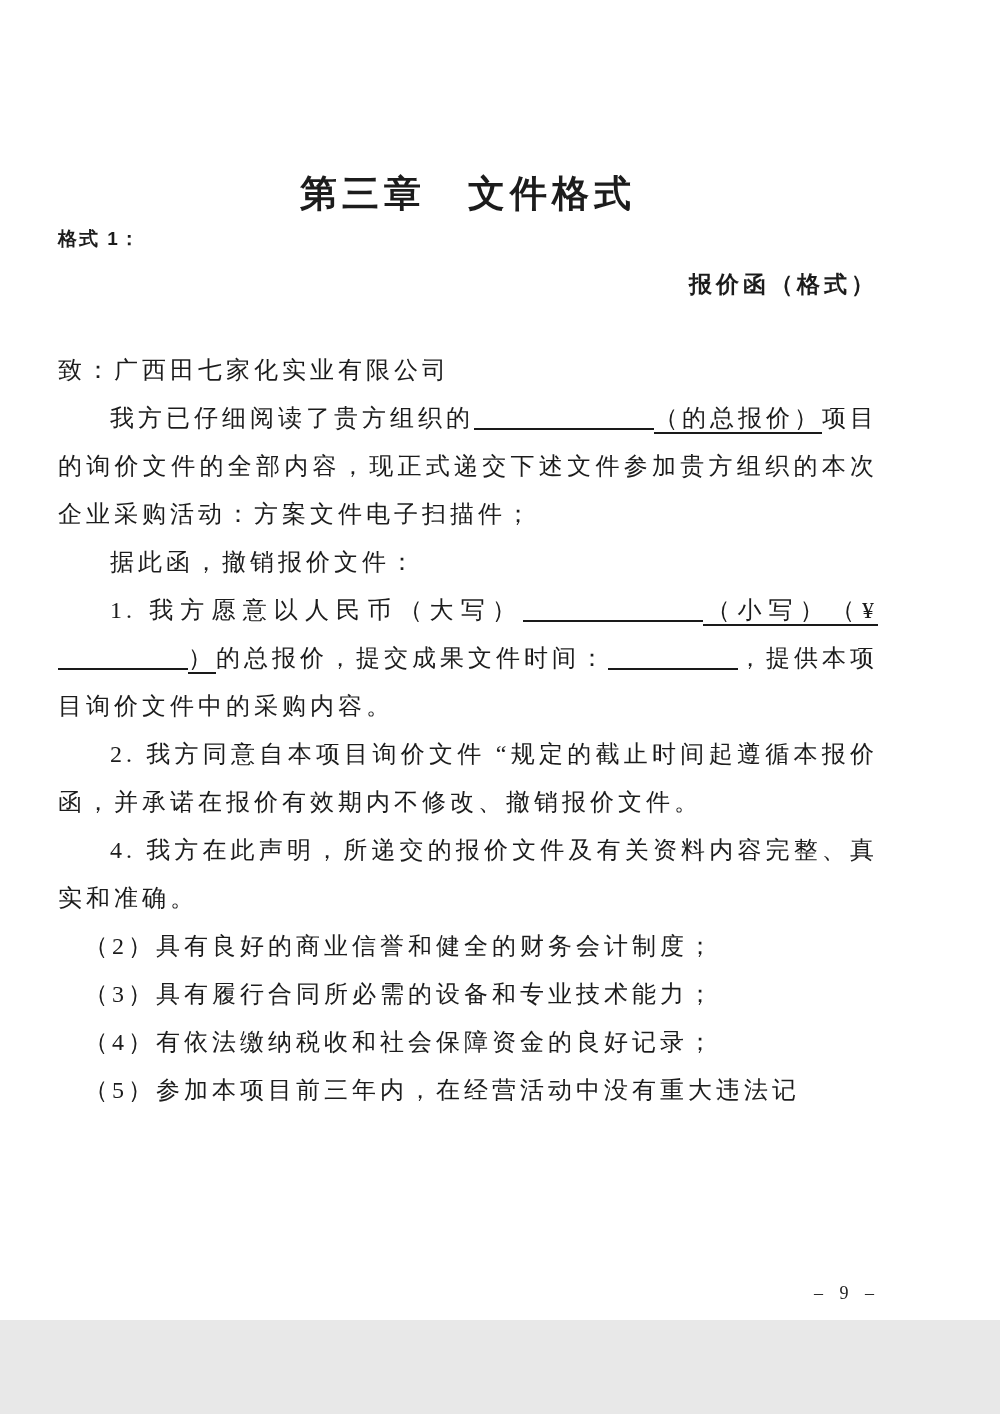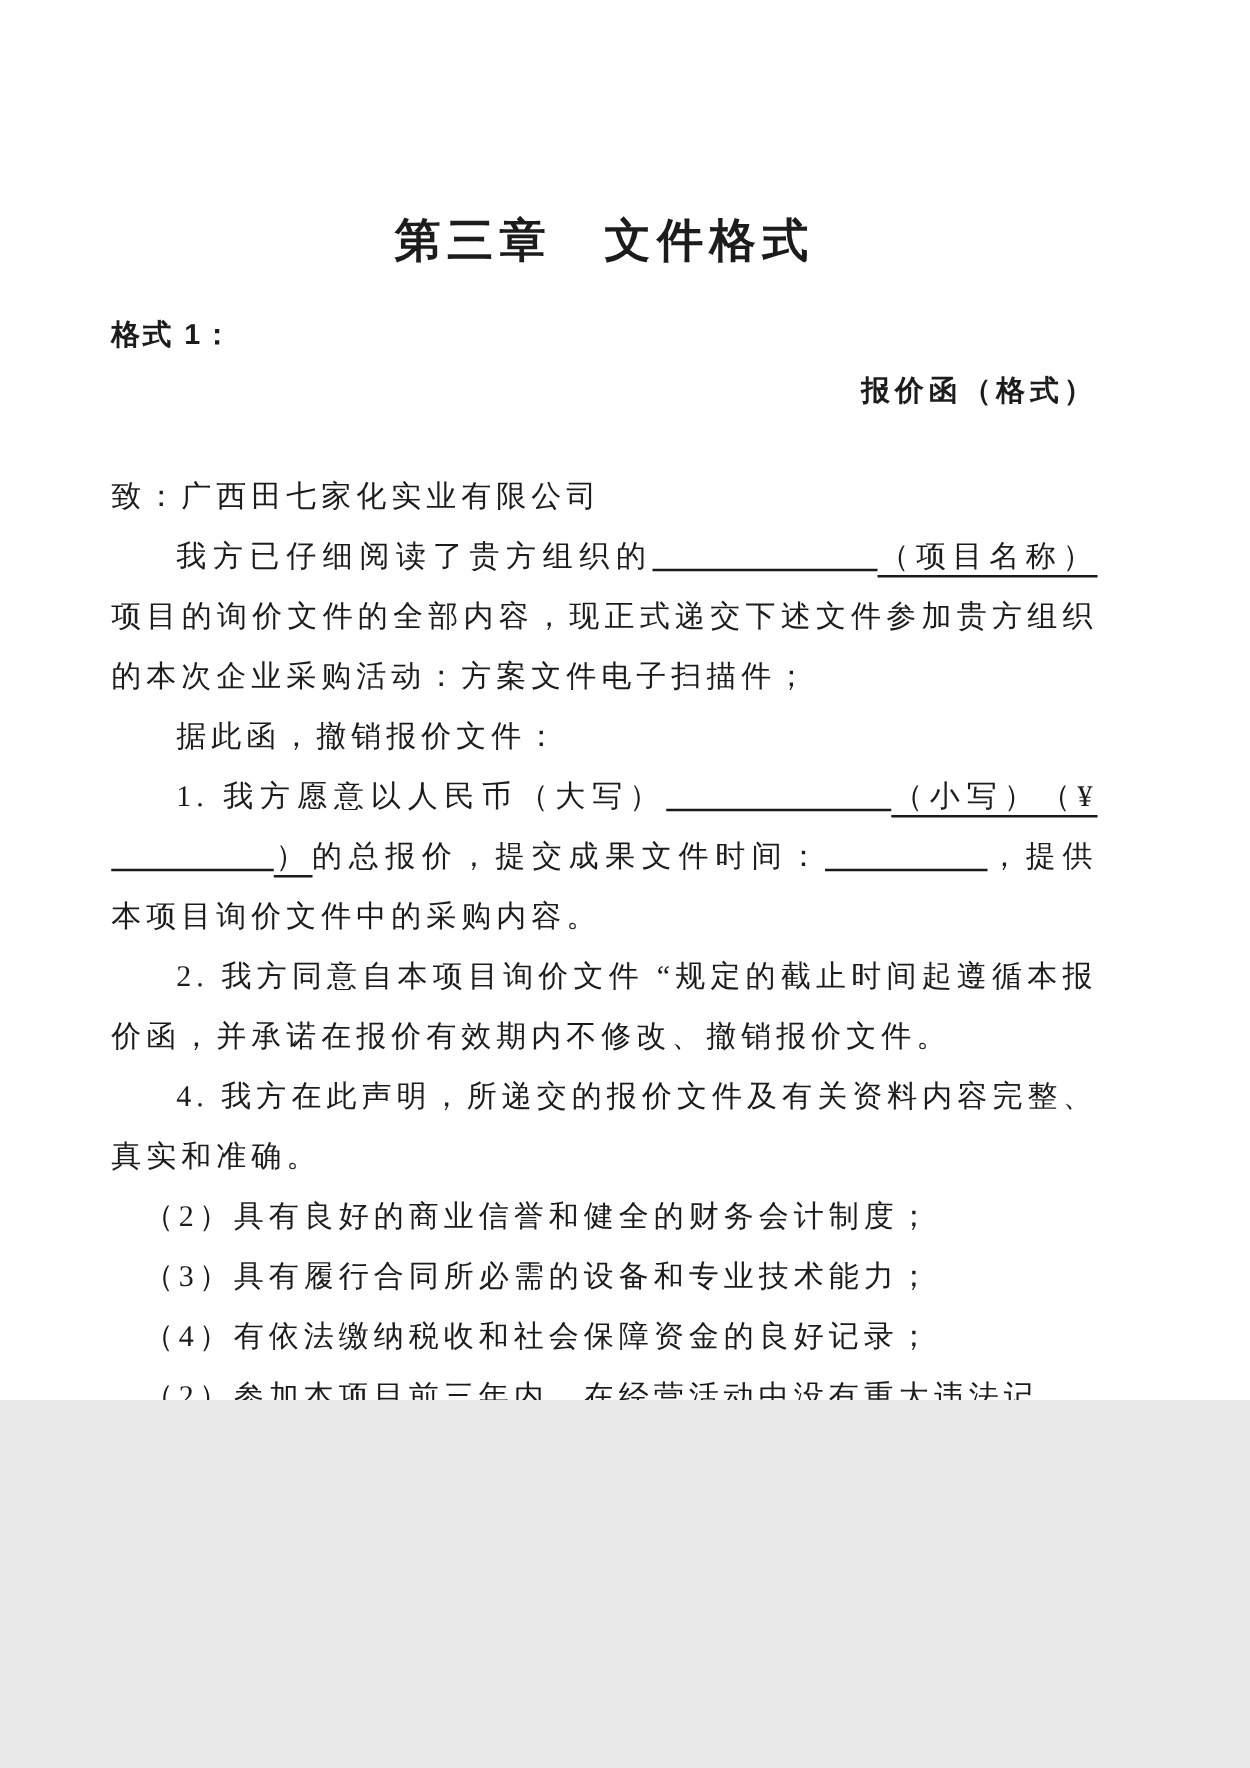--- a/index.html
+++ b/index.html
@@ -1,39 +1,39 @@
 <!DOCTYPE html>
 <html><head>
 <meta charset="utf-8">
 <style>
   html, body { margin: 0; padding: 0; background: #e8e8e8; }
   .page {
     position: relative;
     width: 1000px;
-    height: 1120px;
+    height: 1320px;
     margin: 0 auto;
     background: #ffffff;
     box-sizing: border-box;
-    padding: 168px 122px 0 89px;
+    padding: 168px 122px 0 58px;
     font-family: "Liberation Serif", "DejaVu Serif", serif;
     color: #1c1c1c;
     overflow: hidden;
   }
   .doc-title {
     margin: 0;
     text-align: center;
     font-size: 37px;
     font-weight: bold;
     line-height: 52px;
     letter-spacing: 5px;
     font-family: "Liberation Serif", "DejaVu Serif", serif;
   }
   .format-label {
-    margin-top: 30px;
-    font-size: 23px;
+    margin-top: 2px;
+    font-size: 19px;
     font-weight: bold;
     line-height: 34px;
     letter-spacing: 2px;
     font-family: "Liberation Sans", "DejaVu Sans", sans-serif;
   }
   .doc-subtitle {
     margin-top: 12px;
     text-align: right;
     font-size: 23px;
     font-weight: bold;
@@ -83,33 +83,33 @@
   <h1 class="doc-title">第三章　文件格式</h1>
 
   <div class="format-label">格式 1：</div>
 
   <div class="doc-subtitle">报价函（格式）</div>
 
   <div class="body-text">
 
     <p><span>致：广西田七家化实业有限公司</span></p>
 
-    <p class="ind2"><span>我方已仔细阅读了贵方组织的</span><span class="blank blank-project"></span><span class="u nw">（项目名称）</span><span>项目的询价文件的全部内容，现正式递交下述文件参加贵方组织的本次企业采购活动：方案文件电子扫描件；</span></p>
+    <p class="ind2"><span>我方已仔细阅读了贵方组织的</span><span class="blank blank-project"></span><span class="u nw">（的总报价）</span><span>项目的询价文件的全部内容，现正式递交下述文件参加贵方组织的本次企业采购活动：方案文件电子扫描件；</span></p>
 
     <p class="ind2"><span>据此函，撤销报价文件：</span></p>
 
     <p class="ind2"><span>1. 我方愿意以人民币（大写）</span><span class="blank blank-words"></span><span class="u nw">（小写）</span><span class="u nw">（¥</span><span class="blank blank-figures"></span><span class="u nw">）</span><span>的总报价，提交成果文件时间：</span><span class="blank blank-time"></span><span>，提供本项目询价文件中的采购内容。</span></p>
 
     <p class="ind2"><span>2. 我方同意自本项目询价文件 “规定的截止时间起遵循本报价函，并承诺在报价有效期内不修改、撤销报价文件。</span></p>
 
     <p class="ind2"><span>4. 我方在此声明，所递交的报价文件及有关资料内容完整、真实和准确。</span></p>
 
 
     <p class="ind1"><span>（2）具有良好的商业信誉和健全的财务会计制度；</span></p>
     <p class="ind1"><span>（3）具有履行合同所必需的设备和专业技术能力；</span></p>
     <p class="ind1"><span>（4）有依法缴纳税收和社会保障资金的良好记录；</span></p>
-    <p class="ind1"><span>（2）参加本项目前三年内，在经营活动中没有重大违法记</span></p>
+    <p class="ind1"><span>（5）参加本项目前三年内，在经营活动中没有重大违法记</span></p>
 
   </div>
 
   <div class="page-number">– 9 –</div>
 
 </div>
 
 </body></html>

